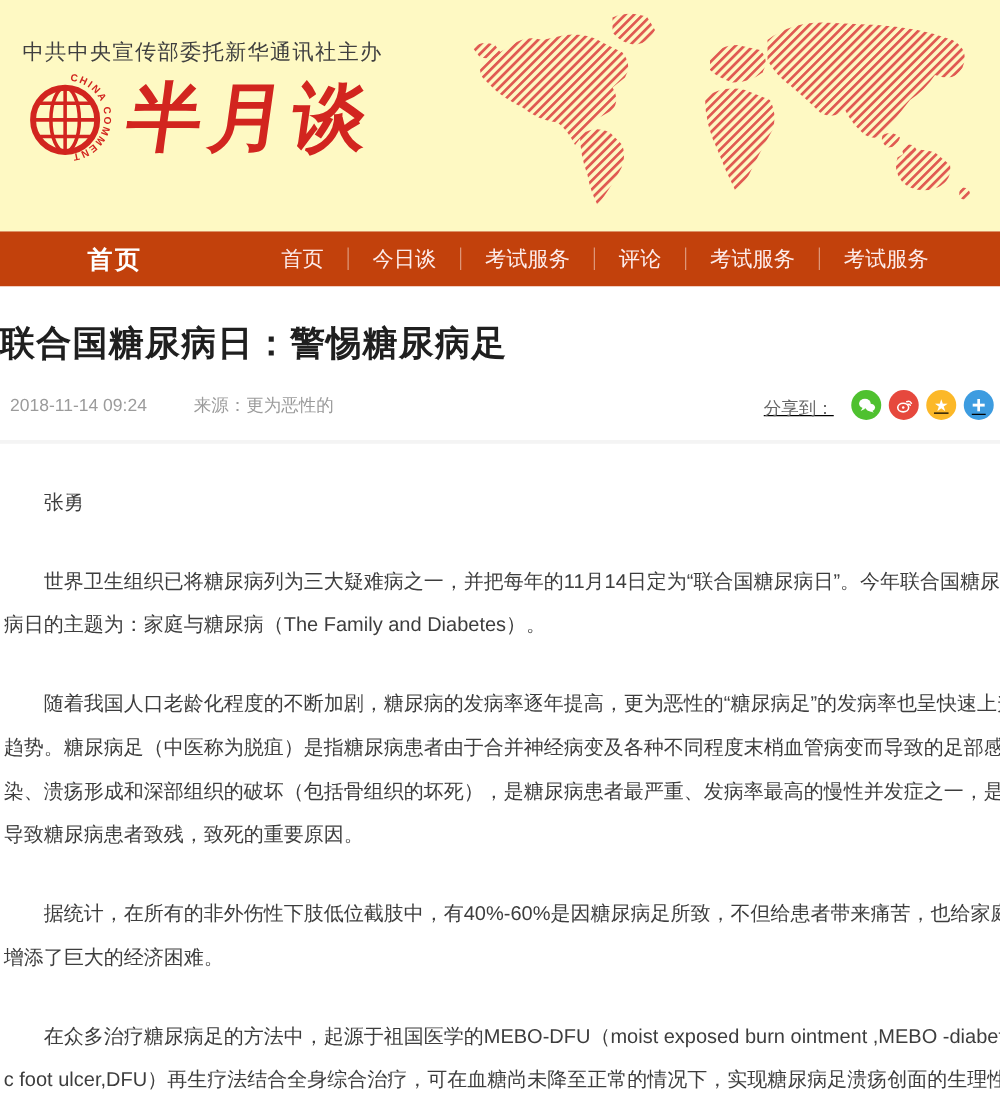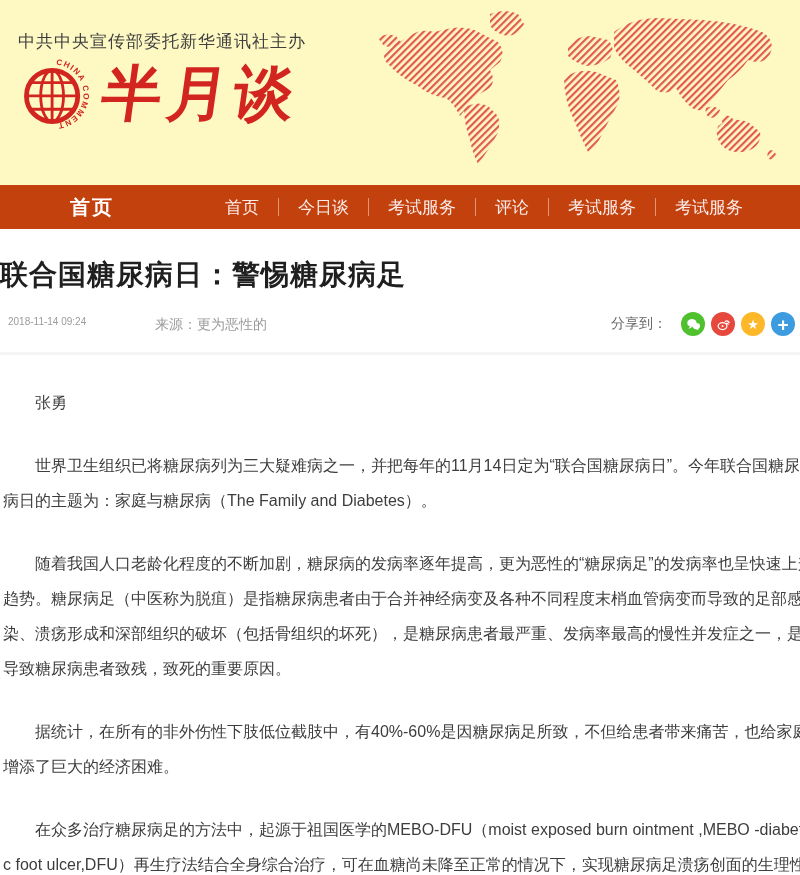--- a/index.html
+++ b/index.html
@@ -88,29 +88,29 @@
     color: #1f1f1f;
     letter-spacing: 1px;
   }
   .meta-row {
     position: relative;
     height: 26px;
     margin-top: 18px;
   }
   .meta-date {
     position: absolute; left: 8px; top: 4px;
-    font-size: 10px; color: #9b9b9b;
+    font-size: 14px; color: #9b9b9b;
   }
   .meta-source {
     position: absolute; left: 155px; top: 4px;
     font-size: 14px; color: #9b9b9b;
   }
   .share-box {
     position: absolute; right: 5px; top: 0;
-    display: flex; align-items: center;
+    display: flex; align-items: flex-end; text-decoration: underline;
   }
   .share-label { font-size: 14px; color: #666; margin-right: 8px; }
   .share-icon {
     width: 24px; height: 24px;
     border-radius: 50%;
     margin-left: 6px;
     display: flex; align-items: center; justify-content: center;
     color: #fff;
     cursor: pointer;
     font-size: 14px;

